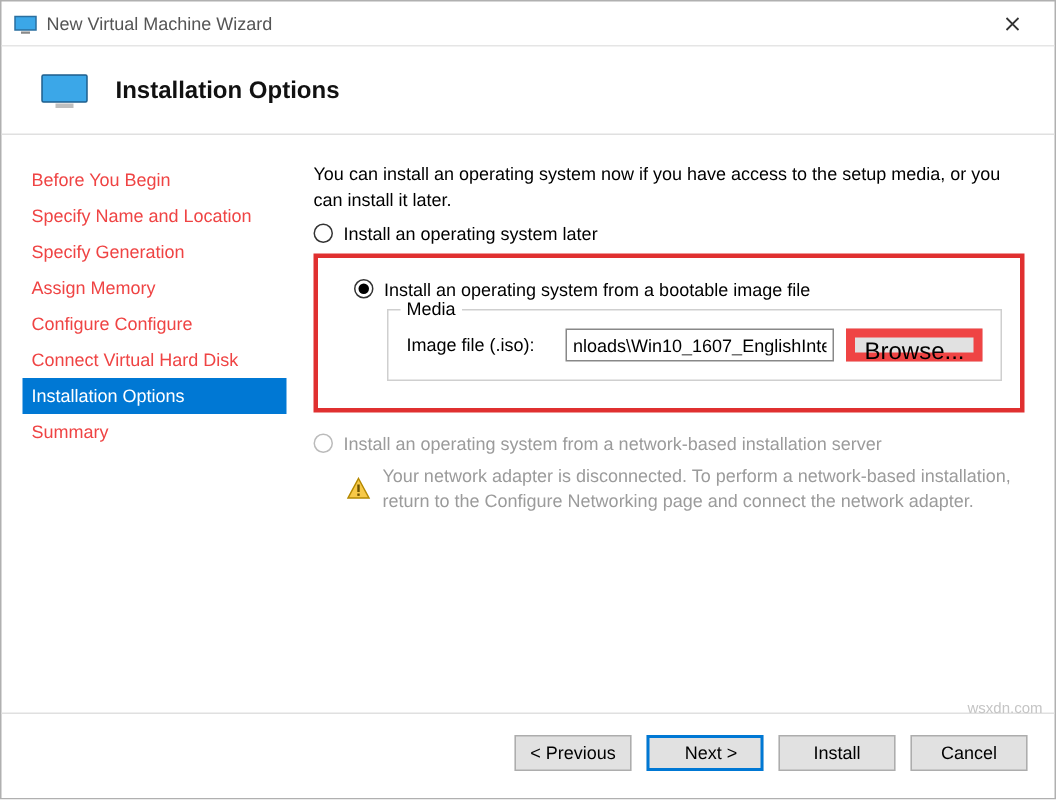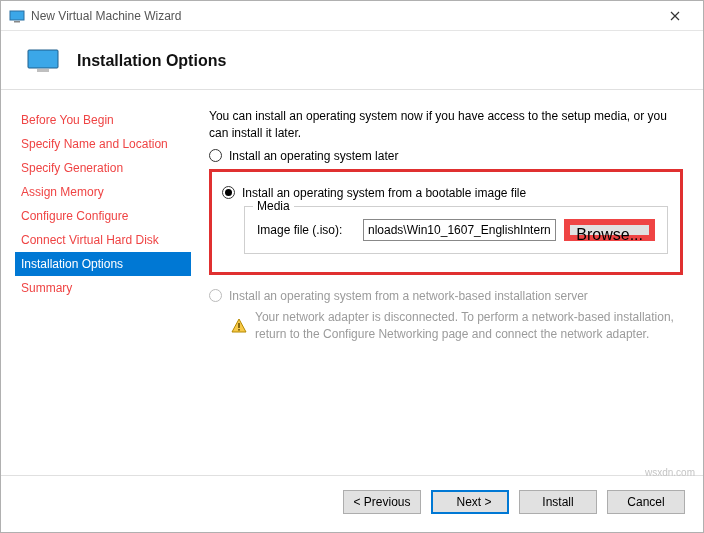--- a/index.html
+++ b/index.html
@@ -112,21 +112,21 @@
     content: "";
     width: 7px; height: 7px;
     background: #000;
     border-radius: 50%;
   }
   .radio.disabled {
     border-color: #bbb;
   }
   .highlight-box {
     border: 3px solid #e03030;
-    padding: 8px 12px 18px 10px;
+    padding: 8px 12px 18px 24px;
     margin-top: 6px;
   }
   .fieldset {
     border: 1px solid #cfcfcf;
     margin: 6px 0 0 22px;
     padding: 12px 12px 12px 12px;
     position: relative;
   }
   .fieldset .legend {
     position: absolute;

